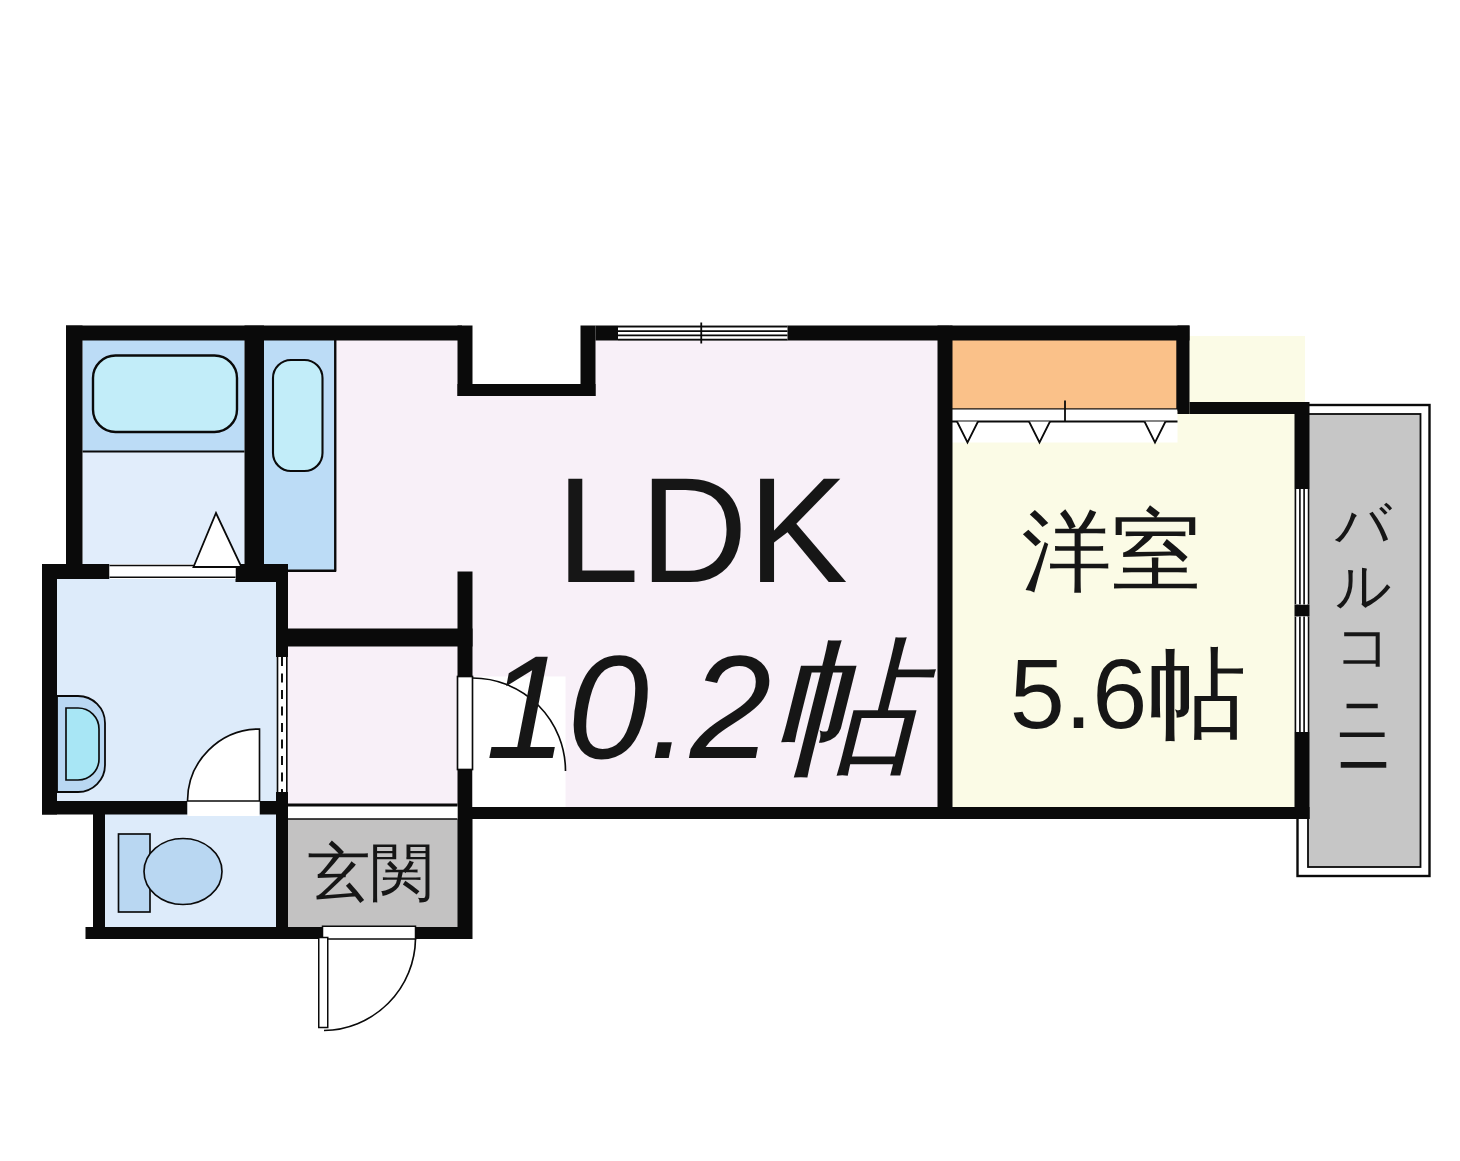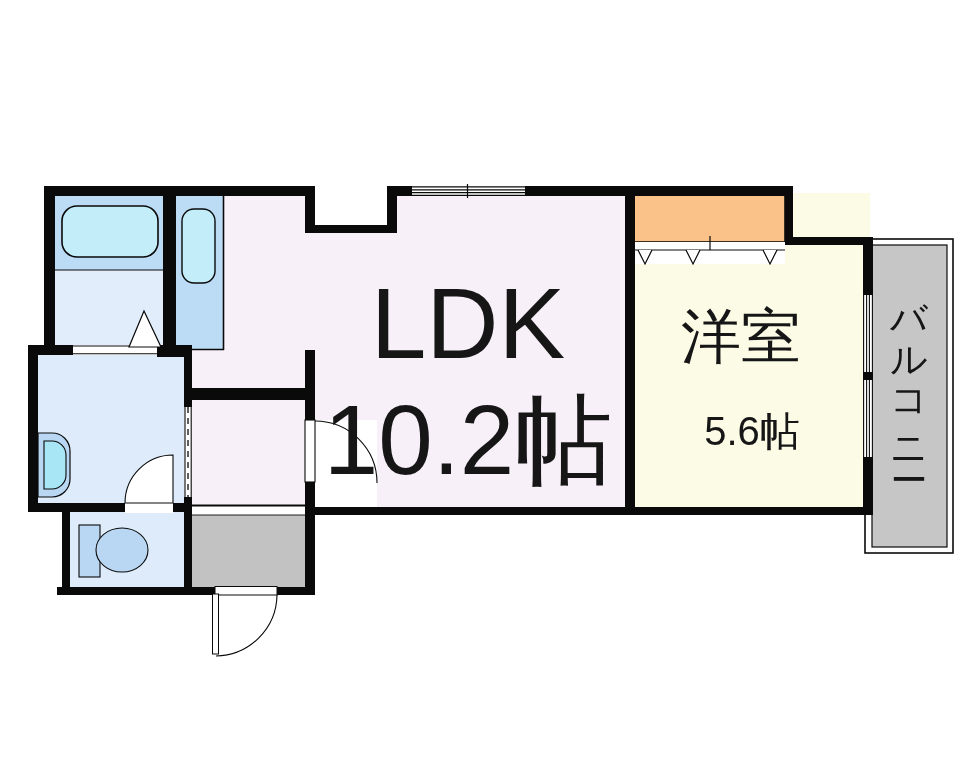--- a/index.html
+++ b/index.html
@@ -1,24 +1,24 @@
 <!DOCTYPE html>
 <html><head>
 <meta charset="utf-8">
 <style>
   html,body{margin:0;padding:0;background:#fff;}
   #canvas{position:relative;width:973px;height:726px;background:#ffffff;overflow:hidden;
-          font-family:"Liberation Sans","DejaVu Sans",sans-serif;}
+          font-family:"Liberation Sans","DejaVu Sans",sans-serif;margin-top:31px;}
   #plan-svg{position:absolute;left:0;top:0;}
   .label{position:absolute;transform:translate(-50%,-50%);color:#161616;line-height:1;
          white-space:nowrap;user-select:none;}
   .label-ldk{font-size:100px;}
-  .label-ldk-size{font-size:98px;}
+  .label-ldk-size{font-size:98px;font-style:italic;}
   .label-western{font-size:60px;}
-  .label-western-size{font-size:40px;}
+  .label-western-size{font-size:66px;}
   .label-entrance{font-size:42px;}
   .label-balcony{font-size:37px;writing-mode:vertical-rl;letter-spacing:4px;}
 </style>
 </head>
 <body>
 
 <div id="canvas">
 
 <svg id="plan-svg" width="973" height="774" viewBox="0 0 973 774" xmlns="http://www.w3.org/2000/svg">
 
@@ -165,14 +165,15 @@
     <path d="M44,441 h8 a14,14 0 0 1 14,14 v20 a14,14 0 0 1 -14,14 h-8 Z" stroke="#0a0a0a" stroke-width="1.1" fill="#a8e6f5"></path>
     <rect x="79" y="525" width="21" height="52" stroke="#0a0a0a" stroke-width="1.1" fill="#b9d7f2"></rect>
     <ellipse cx="122" cy="550" rx="26" ry="22" stroke="#0a0a0a" stroke-width="1.1" fill="#b9d7f2"></ellipse>
   </g>
 </svg>
 
   <div class="label label-ldk" style="left:468px;top:323px;">LDK</div>
   <div class="label label-ldk-size" style="left:468px;top:440px;">10.2帖</div>
   <div class="label label-western" style="left:741px;top:337px;">洋室</div>
   <div class="label label-western-size" style="left:752px;top:431px;">5.6帖</div>
+  <div class="label label-entrance" style="left:247px;top:551px;">玄関</div>
   <div class="label label-balcony" style="left:909px;top:371px;">バルコニー</div>
 </div>
 
 </body></html>

